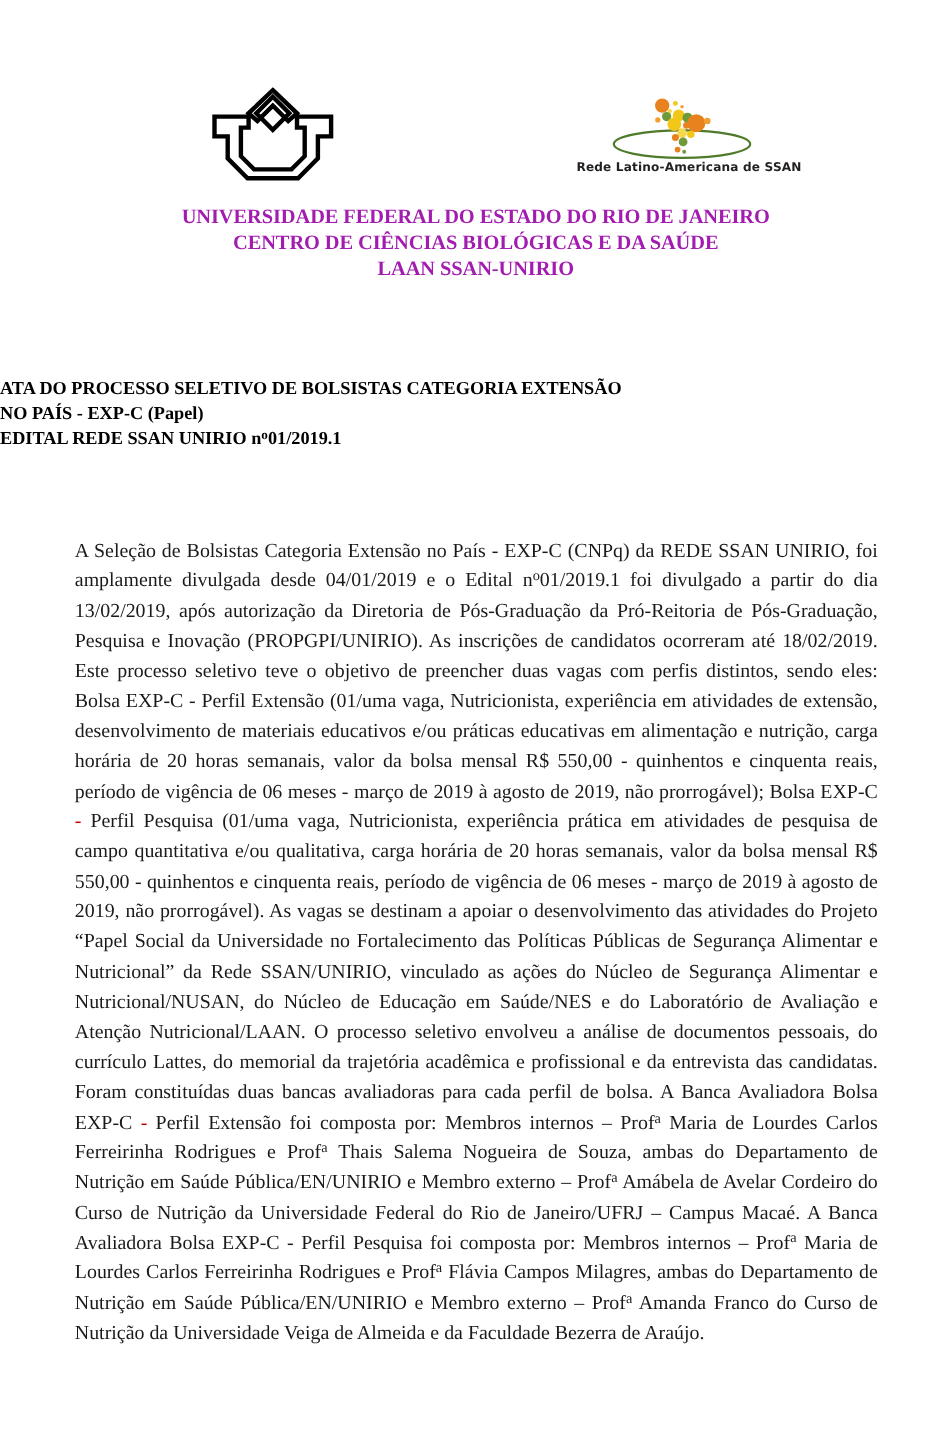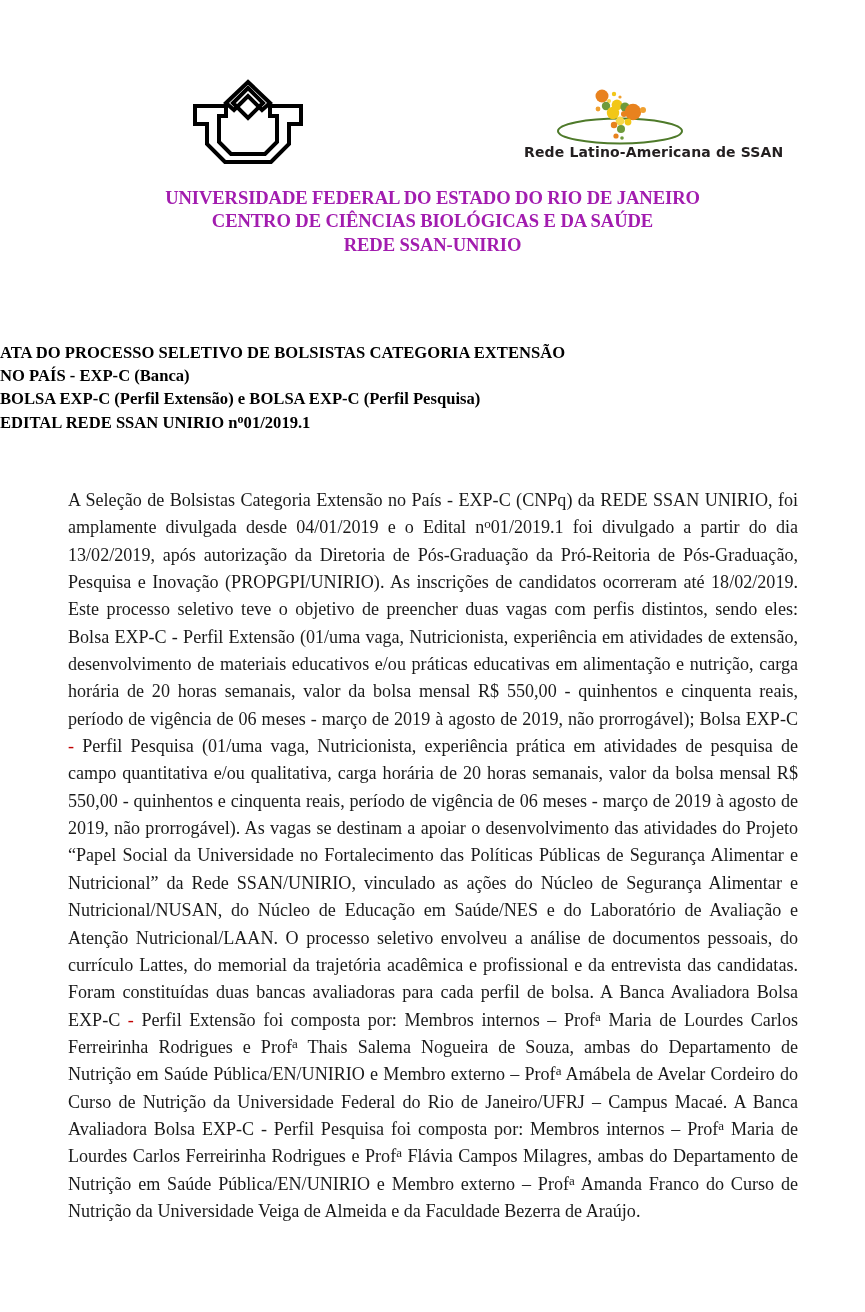--- a/index.html
+++ b/index.html
@@ -46,21 +46,21 @@
     position: absolute;
     left: 524px;
     top: 22px;
     width: 192px;
     height: 82px;
     text-align: center;
   }
   .logo-ssan .mark { width: 192px; height: 58px; display: block; }
   .logo-ssan .caption {
     font-family: "DejaVu Sans", "Liberation Sans", sans-serif;
-    font-size: 14px;
+    font-size: 11px;
     font-weight: 700;
     letter-spacing: 0.15px;
     color: #231f20;
     line-height: 10px;
     white-space: nowrap;
     margin-top: 1px;
     text-align: right;
   }
 
   
@@ -146,27 +146,26 @@
         <circle cx="92" cy="48" r="2.6" fill="#E8821E"></circle>
         <circle cx="98" cy="50" r="1.8" fill="#6E9A3C"></circle>
       </svg>
       <div class="caption">Rede Latino-Americana de SSAN</div>
     </div>
   </div>
 
   <div class="inst-head">
     <div>UNIVERSIDADE FEDERAL DO ESTADO DO RIO DE JANEIRO</div>
     <div>CENTRO DE CIÊNCIAS BIOLÓGICAS E DA SAÚDE</div>
-    <div>REDE SSAN-UNIRIO</div>
+    <div>LAAN SSAN-UNIRIO</div>
   </div>
 
   <div class="doc-title">
     <div>ATA DO PROCESSO SELETIVO DE BOLSISTAS CATEGORIA EXTENSÃO</div>
-    <div>NO PAÍS - EXP-C (Banca)</div>
-    <div>BOLSA EXP-C (Perfil Extensão) e BOLSA EXP-C (Perfil Pesquisa)</div>
+    <div>NO PAÍS - EXP-C (Papel)</div>
     <div><span>EDITAL REDE SSAN UNIRIO n</span><span class="ord">o</span><span>01/2019.1</span></div>
   </div>
 
   <div class="body-text">
     <p><span>A Seleção de Bolsistas Categoria Extensão no País - EXP-C (CNPq) da REDE SSAN UNIRIO, foi amplamente divulgada desde 04/01/2019 e o Edital n</span><span class="ord">o</span><span>01/2019.1 foi divulgado a partir do dia 13/02/2019, após autorização da Diretoria de Pós-Graduação da Pró-Reitoria de Pós-Graduação, Pesquisa e Inovação (PROPGPI/UNIRIO).  As inscrições de candidatos ocorreram até 18/02/2019. Este processo seletivo teve o objetivo de preencher duas vagas com perfis distintos, sendo eles: Bolsa EXP-C - Perfil Extensão (01/uma vaga, Nutricionista, experiência em atividades de extensão, desenvolvimento de materiais educativos e/ou práticas educativas em alimentação e nutrição, carga horária de 20 horas semanais, valor da bolsa mensal R$ 550,00 - quinhentos e cinquenta reais, período de vigência de 06 meses - março de 2019 à agosto de 2019, não prorrogável); Bolsa EXP-C </span><span class="red-dash">-</span><span> Perfil Pesquisa (01/uma vaga, Nutricionista, experiência prática em atividades de pesquisa de campo quantitativa e/ou qualitativa, carga horária de 20 horas semanais, valor da bolsa mensal R$ 550,00 - quinhentos e cinquenta reais, período de vigência de 06 meses - março de 2019 à agosto de 2019, não prorrogável). As vagas se destinam a apoiar o desenvolvimento das atividades do Projeto “Papel Social da Universidade no Fortalecimento das Políticas Públicas de Segurança Alimentar e Nutricional” da Rede SSAN/UNIRIO, vinculado as ações do Núcleo de Segurança Alimentar e Nutricional/NUSAN, do Núcleo de Educação em Saúde/NES e do Laboratório de Avaliação e Atenção Nutricional/LAAN. O processo seletivo envolveu a análise de documentos pessoais, do currículo Lattes, do memorial da trajetória acadêmica e profissional e da entrevista das candidatas. Foram constituídas duas bancas avaliadoras para cada perfil de bolsa. A Banca Avaliadora Bolsa EXP-C </span><span class="red-dash">-</span><span> Perfil Extensão foi composta por: Membros internos – Prof</span><span class="ord">a</span><span> Maria de Lourdes Carlos Ferreirinha Rodrigues e Prof</span><span class="ord">a</span><span> Thais Salema Nogueira de Souza, ambas do Departamento de Nutrição em Saúde Pública/EN/UNIRIO e Membro externo – Prof</span><span class="ord">a</span><span> Amábela de Avelar Cordeiro do Curso de Nutrição da Universidade Federal do Rio de Janeiro/UFRJ – Campus Macaé. A Banca Avaliadora Bolsa EXP-C - Perfil Pesquisa foi composta por: Membros internos – Prof</span><span class="ord">a</span><span> Maria de Lourdes Carlos Ferreirinha Rodrigues e Prof</span><span class="ord">a</span><span> Flávia Campos Milagres, ambas do Departamento de Nutrição em Saúde Pública/EN/UNIRIO e Membro externo – Prof</span><span class="ord">a</span><span> Amanda Franco do Curso de Nutrição da Universidade Veiga de Almeida e da Faculdade Bezerra de Araújo.</span></p>
   </div>
 
 </div>
 
 </body></html>

